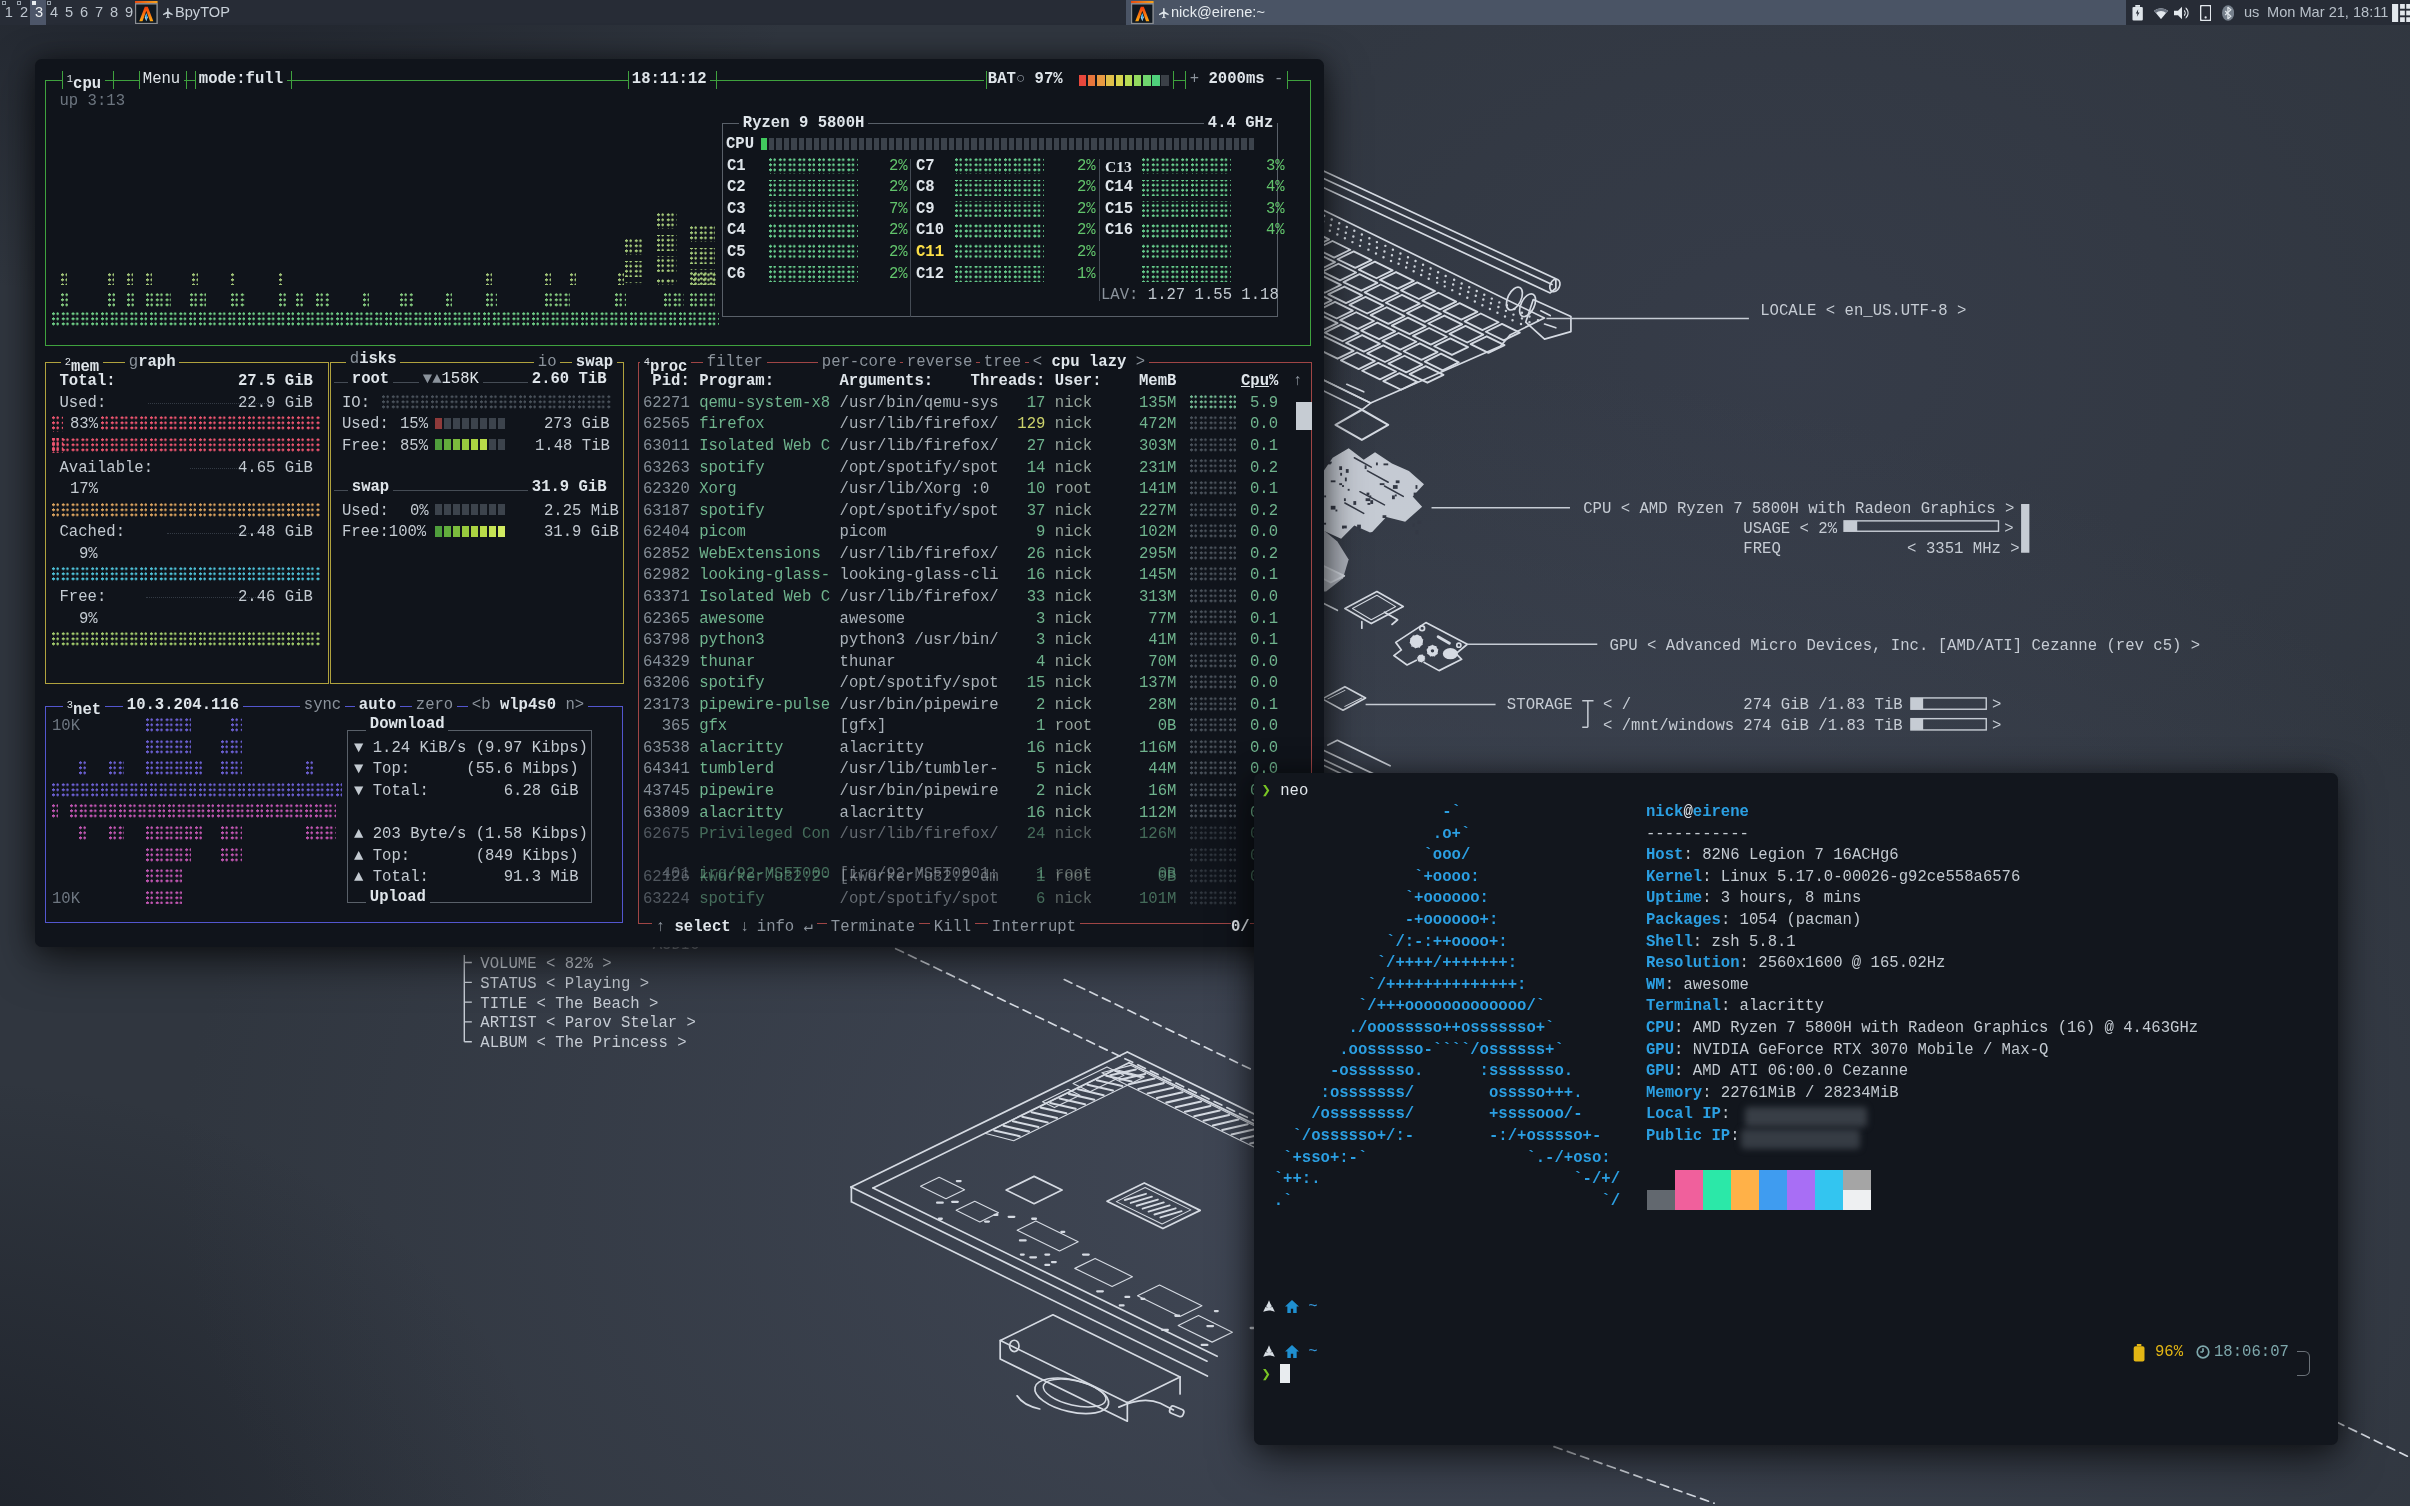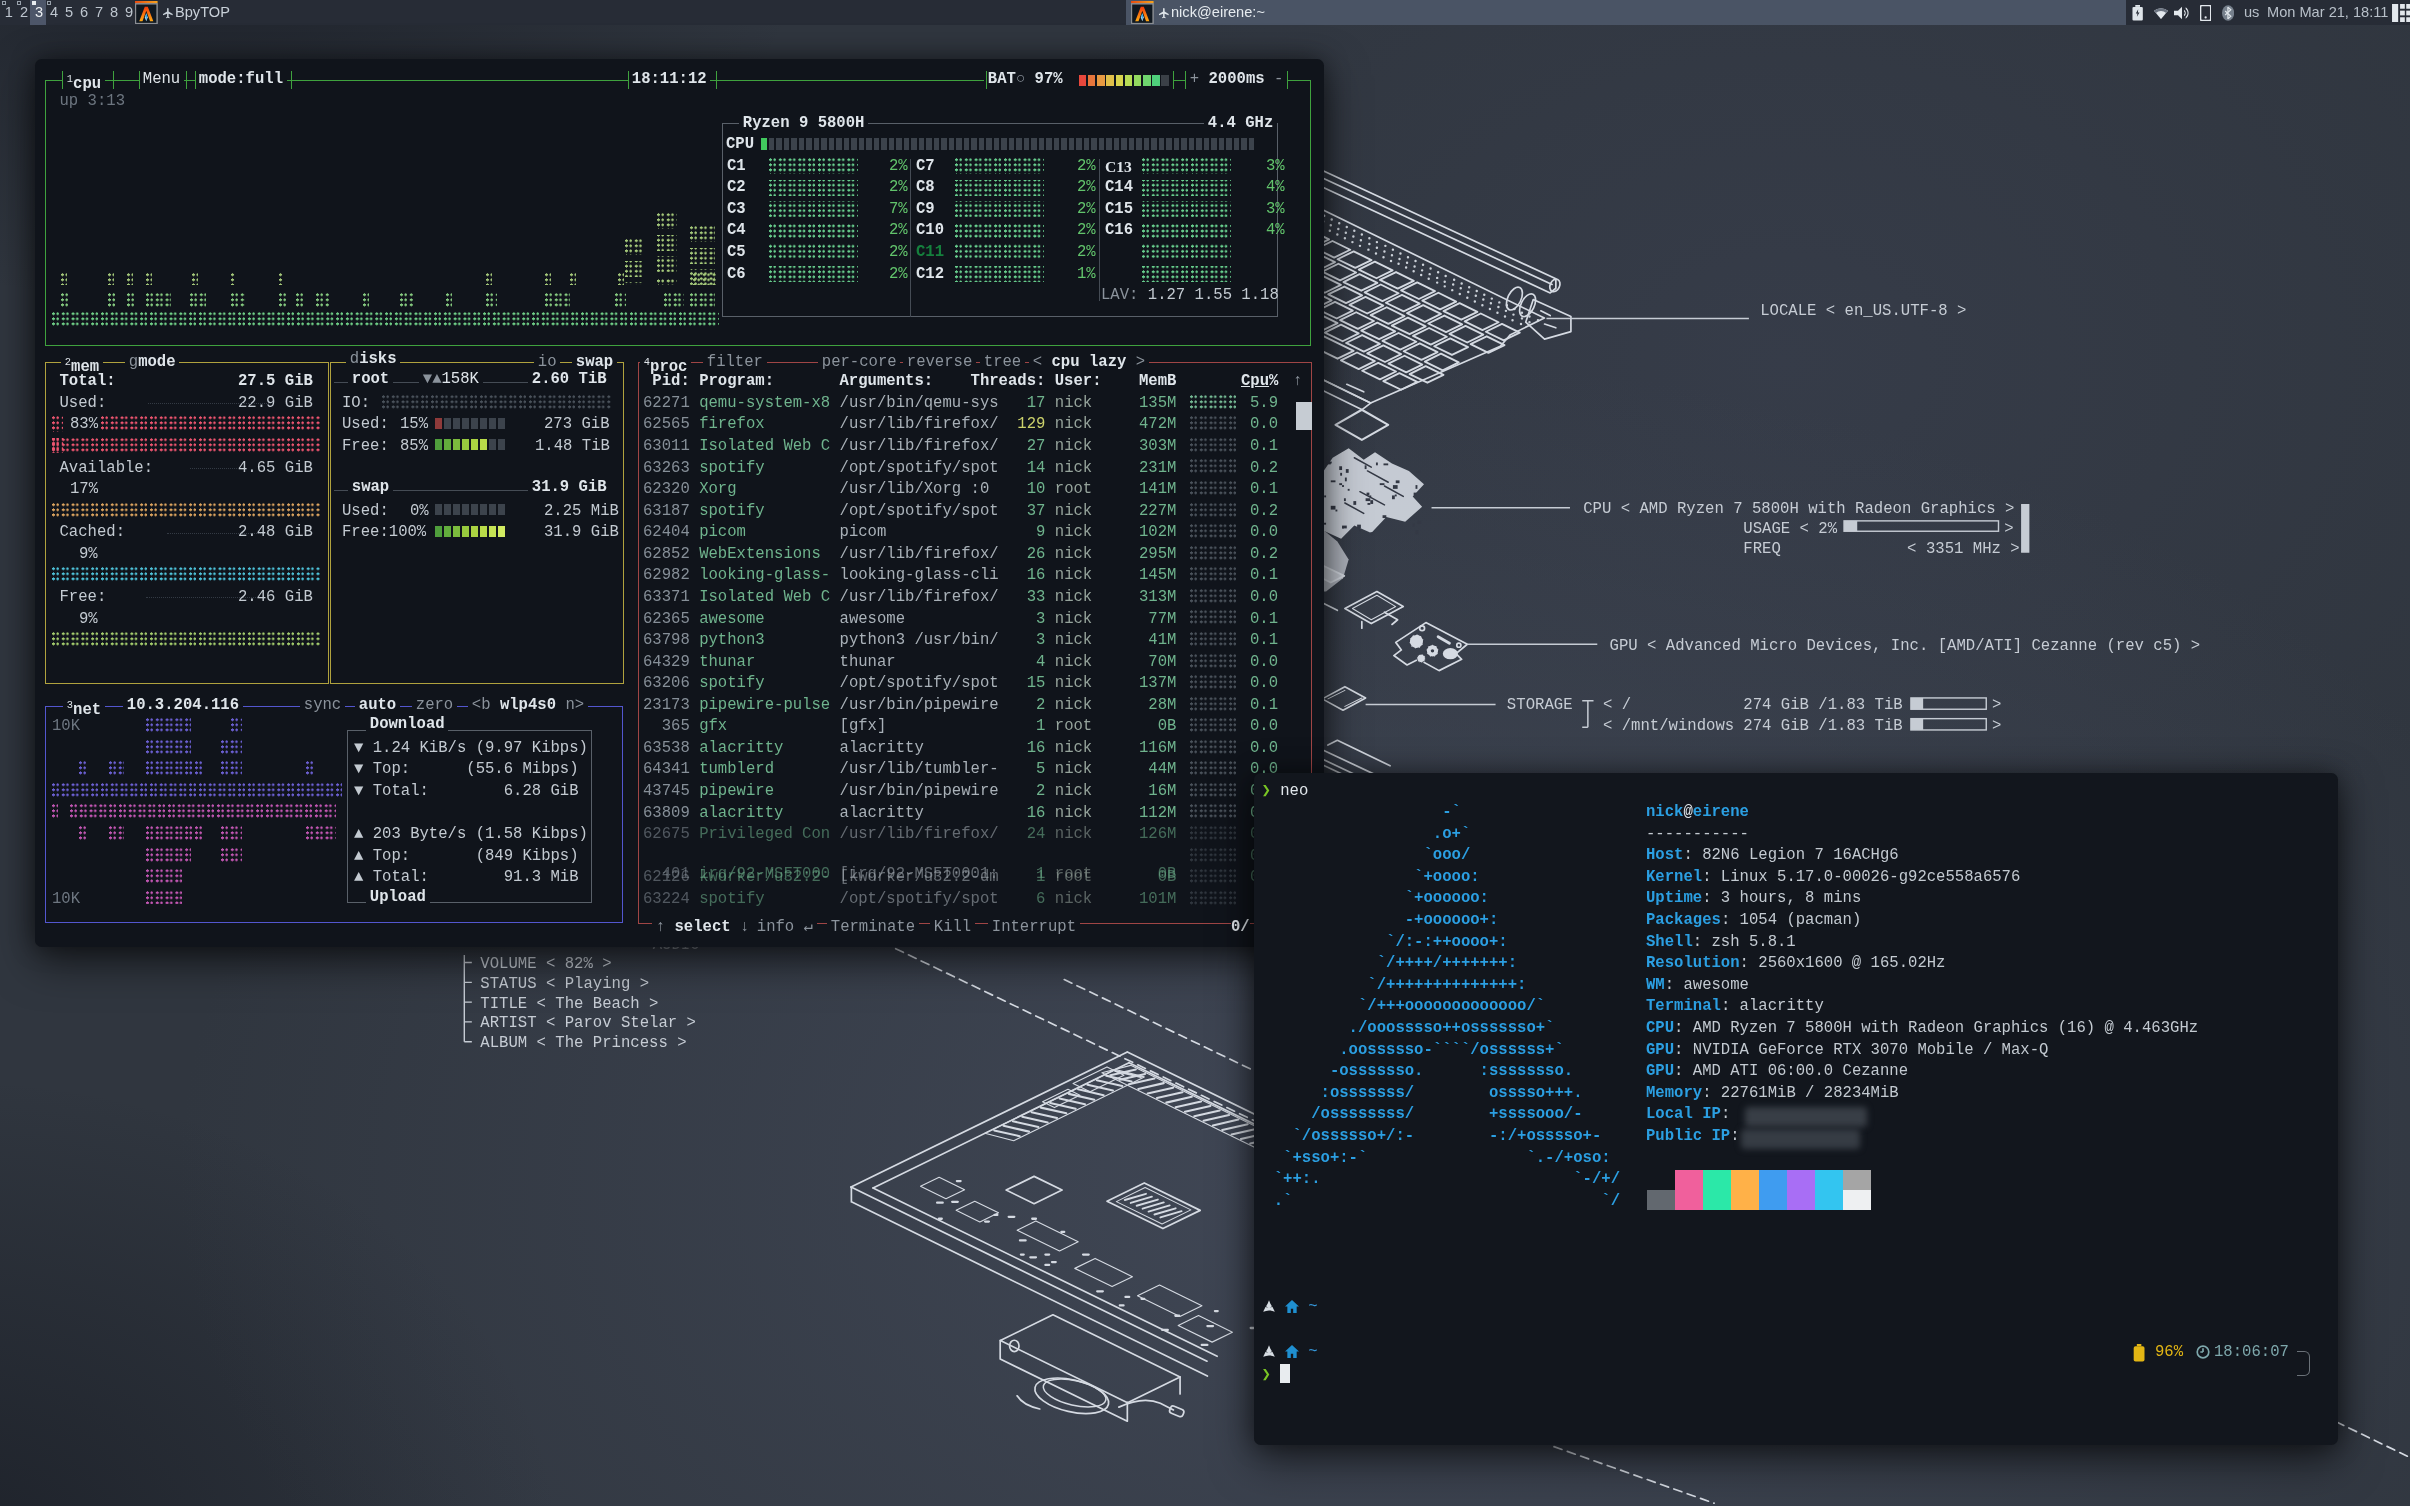--- a/index.html
+++ b/index.html
@@ -391,21 +391,21 @@
 <div class="t" style="left:692px;top:205px;color:#dfe5ea;"><b>C6</b></div>
 <div class="t" style="left:854px;top:205px;color:#62c46c;">2%</div>
 <div class="t" style="left:881px;top:97px;color:#dfe5ea;"><b>C7</b></div>
 <div class="t" style="left:1042px;top:97px;color:#62c46c;">2%</div>
 <div class="t" style="left:881px;top:118px;color:#dfe5ea;"><b>C8</b></div>
 <div class="t" style="left:1042px;top:118px;color:#62c46c;">2%</div>
 <div class="t" style="left:881px;top:140px;color:#dfe5ea;"><b>C9</b></div>
 <div class="t" style="left:1042px;top:140px;color:#62c46c;">2%</div>
 <div class="t" style="left:881px;top:161px;color:#dfe5ea;"><b>C10</b></div>
 <div class="t" style="left:1042px;top:161px;color:#62c46c;">2%</div>
-<div class="t" style="left:881px;top:183px;color:#15803d;"><b>C11</b></div>
+<div class="t" style="left:881px;top:183px;color:#fde047;"><b>C11</b></div>
 <div class="t" style="left:1042px;top:183px;color:#62c46c;">2%</div>
 <div class="t" style="left:881px;top:205px;color:#dfe5ea;"><b>C12</b></div>
 <div class="t" style="left:1042px;top:205px;color:#62c46c;">1%</div>
 <div class="t" style="left:1070px;top:97px;color:#dfe5ea;font-family:Liberation Serif, serif;"><b>C13</b></div>
 <div class="t" style="left:1231px;top:97px;color:#62c46c;">3%</div>
 <div class="t" style="left:1070px;top:118px;color:#dfe5ea;"><b>C14</b></div>
 <div class="t" style="left:1231px;top:118px;color:#62c46c;">4%</div>
 <div class="t" style="left:1070px;top:140px;color:#dfe5ea;"><b>C15</b></div>
 <div class="t" style="left:1231px;top:140px;color:#62c46c;">3%</div>
 <div class="t" style="left:1070px;top:161px;color:#dfe5ea;"><b>C16</b></div>
@@ -444,21 +444,21 @@
 <div class="ab dots" style="--c:#a5c97a;left:510px;top:214px;width:5.6px;height:12.2px"></div>
 <div class="ab dots" style="--c:#a5c97a;left:535px;top:214px;width:5.6px;height:12.2px"></div>
 <div class="ab dots" style="--c:#a5c97a;left:583px;top:214px;width:5.6px;height:12.2px"></div>
 <div class="ab dots" style="--c:#a5c97a;left:658px;top:214px;width:22.6px;height:12.2px"></div>
 <div class="ab dots rows" style="--c:#a5c97a;left:590px;top:180px;width:17px;height:46px"></div>
 <div class="ab dots rows" style="--c:#a5c97a;left:622px;top:154px;width:20px;height:72px"></div>
 <div class="ab dots rows" style="--c:#a5c97a;left:655px;top:167px;width:25.4px;height:59px"></div>
 <div class="ab dots" style="--c:#6fcf87;left:17px;top:253px;width:667px;height:15px"></div>
 <div class="panel" style="left:10.4px;top:303px;width:284px;height:322px;border-color:#b0a23e"></div>
 <div class="ttl" style="left:26px;top:294px;color:#dfe5ea"><span style="font-size:10.4px;vertical-align:5.6px">2</span><b>mem</b></div>
-<div class="ttl" style="left:90px;top:294px;color:#dfe5ea"><span style="color:#8b939c">g</span><b>mode</b></div>
+<div class="ttl" style="left:90px;top:294px;color:#dfe5ea"><span style="color:#8b939c">g</span><b>raph</b></div>
 <div class="t" style="left:24.5px;top:312px;color:#dfe5ea;"><b>Total:</b></div>
 <div class="t" style="left:203px;top:312px;color:#dfe5ea;"><b>27.5 GiB</b></div>
 <div class="t" style="left:24.5px;top:334px;color:#c3cad1;">Used:</div>
 <div class="t" style="left:203px;top:334px;color:#c3cad1;">22.9 GiB</div>
 <div class="ab" style="left:113px;top:344px;width:121px;height:0.9px;border-top:1.9px dotted #333a44"></div>
 <div class="ab" style="left:155px;top:409px;width:47px;height:0.9px;border-top:1.9px dotted #333a44"></div>
 <div class="ab" style="left:132px;top:474px;width:102px;height:0.9px;border-top:1.9px dotted #333a44"></div>
 <div class="ab" style="left:111px;top:538px;width:122px;height:0.9px;border-top:1.9px dotted #333a44"></div>
 <div class="t" style="left:35px;top:355px;color:#c3cad1;">83%</div>
 <div class="t" style="left:24.5px;top:399px;color:#c3cad1;">Available:</div>

